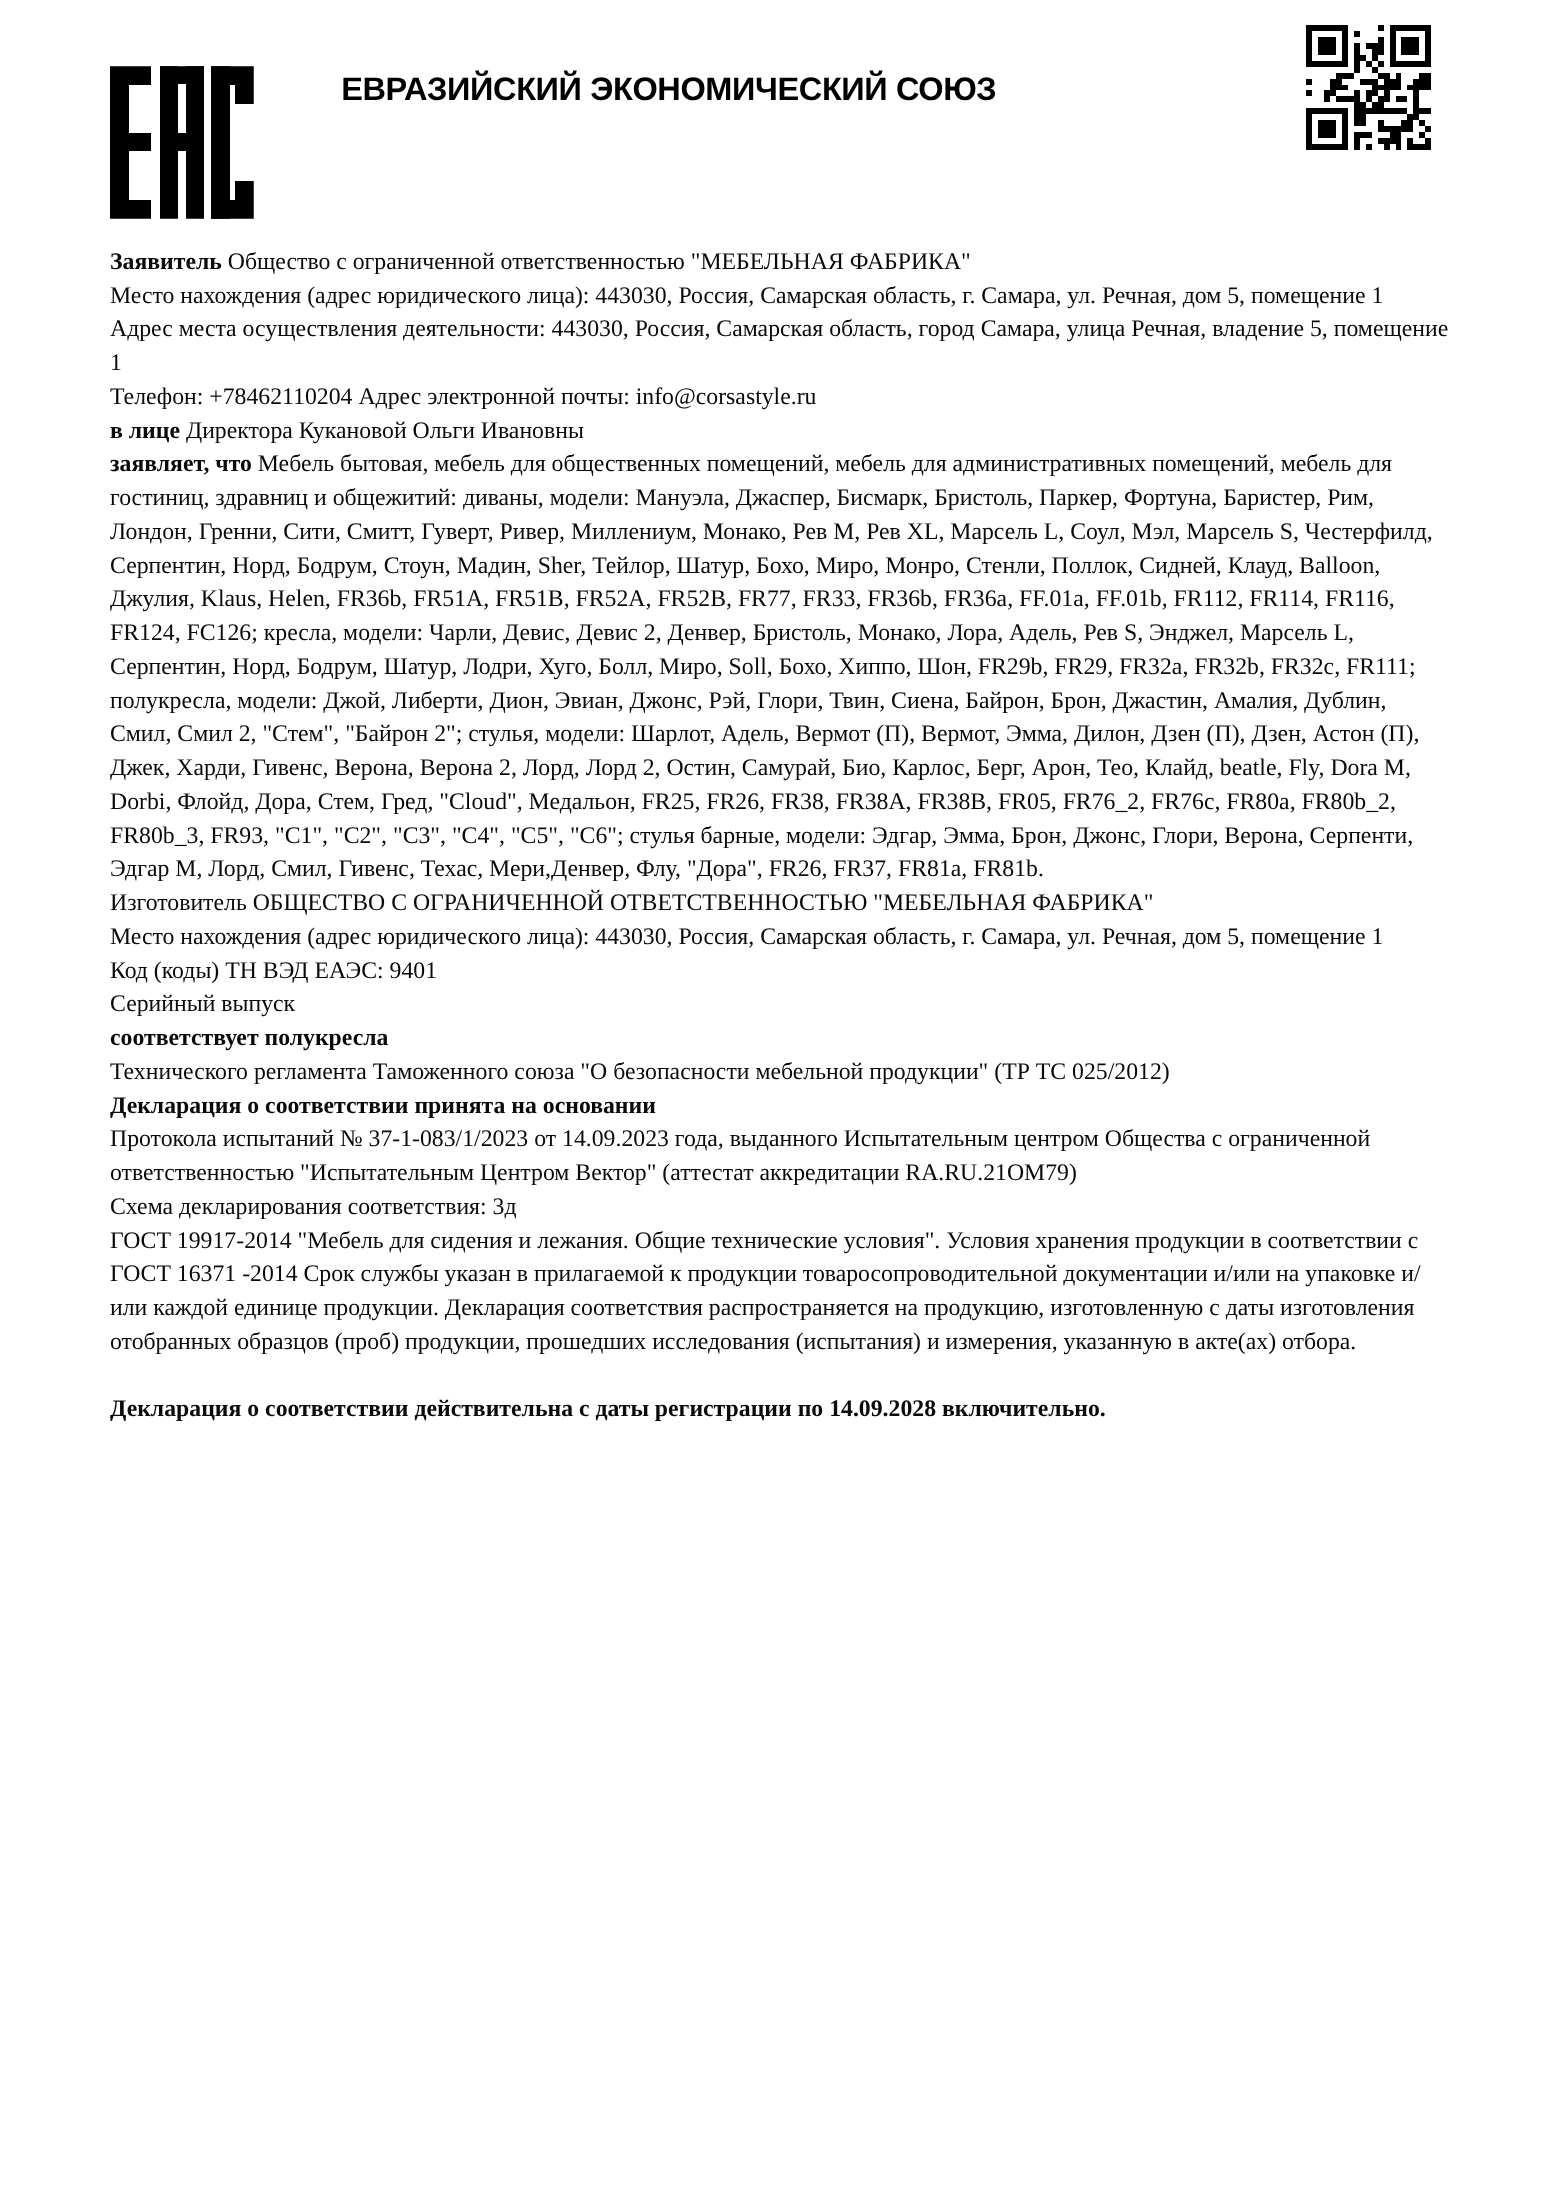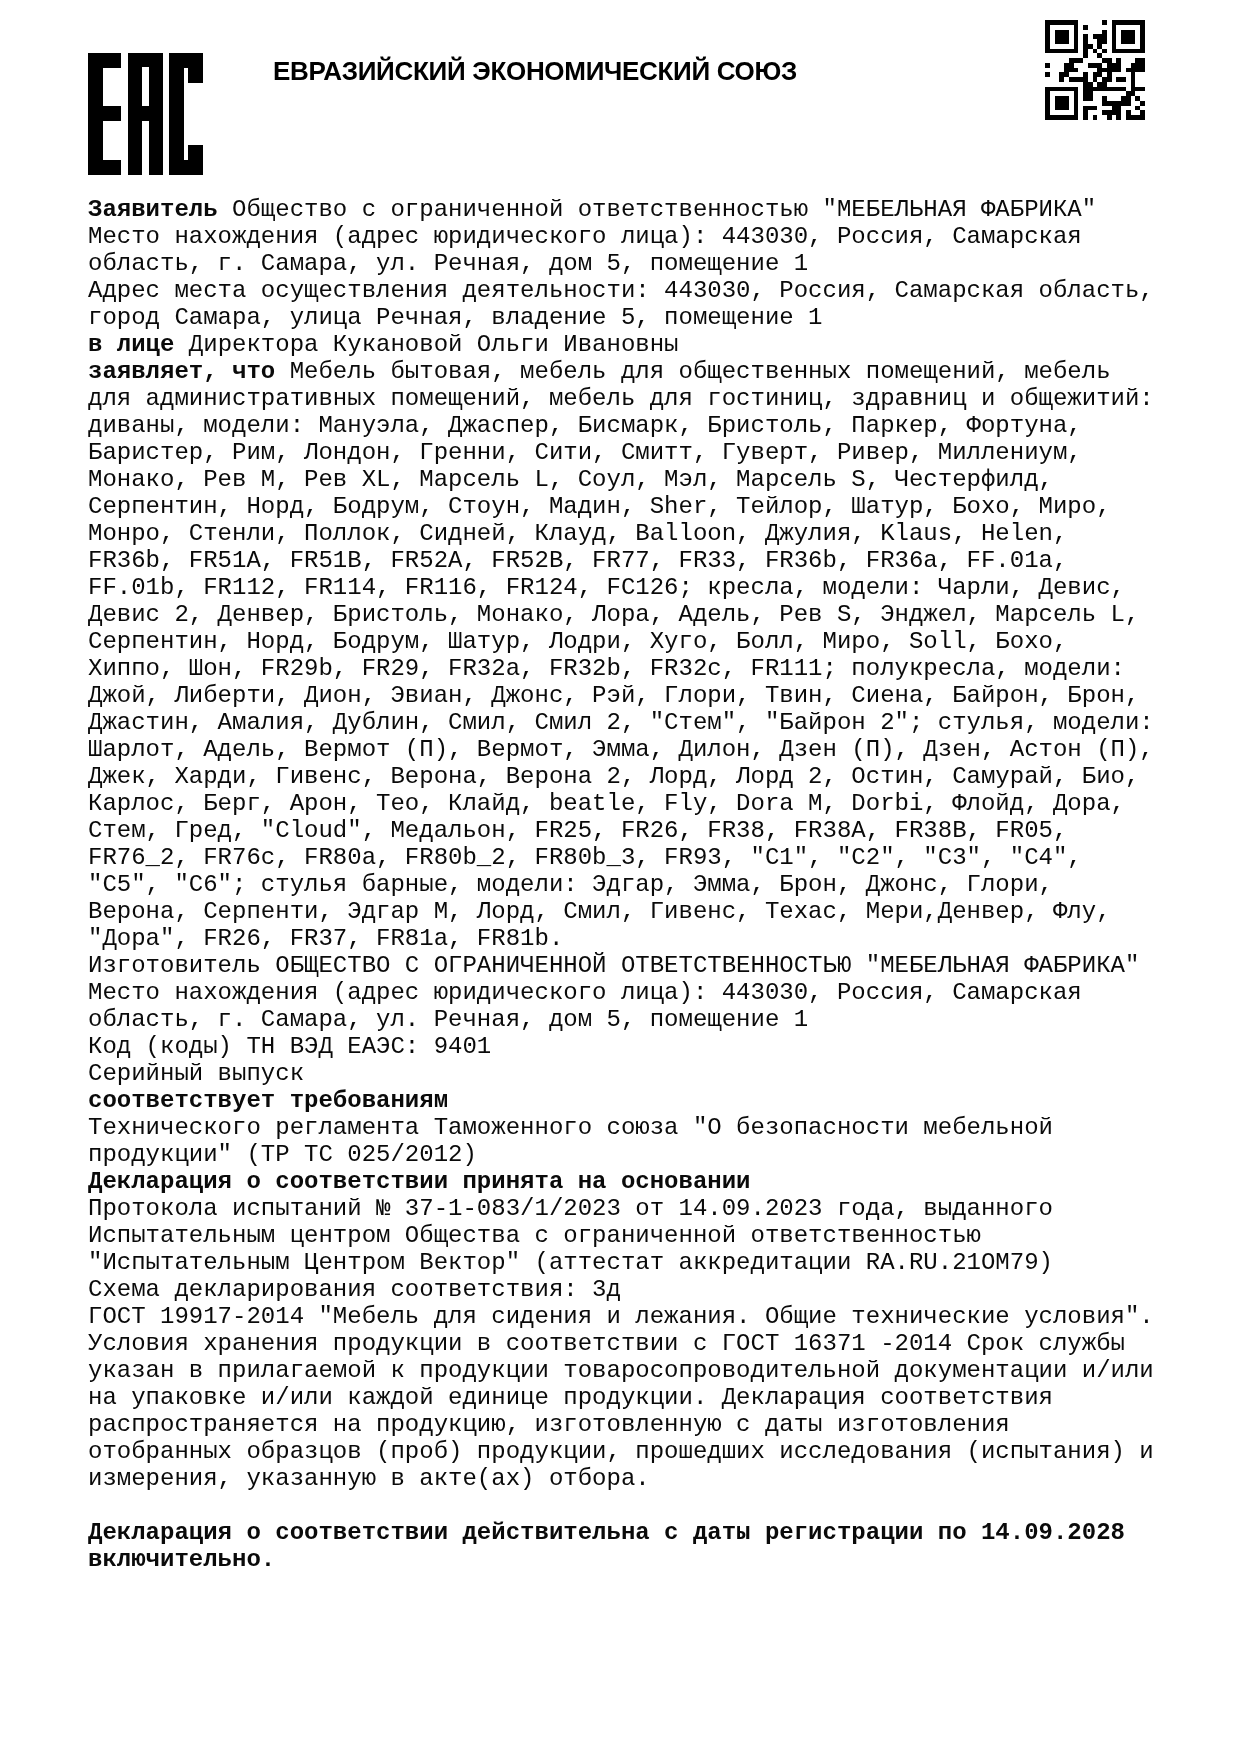--- a/index.html
+++ b/index.html
@@ -43,22 +43,22 @@
     left: 1043px;
     top: 20px;
     width: 104px;
     height: 100px;
   }
   .body-text {
     position: absolute;
     left: 88px;
     top: 196px;
     width: 1072px;
-    font-family: Liberation Mono, monospace;
-    font-size: 24px;
+    font-family: Liberation Serif, serif;
+    font-size: 19px;
     line-height: 27px;
     color: #0a0a0a;
   }
   .body-text p {
     margin: 0;
     padding: 0;
   }
   .lead {
     font-weight: bold;
   }
@@ -324,27 +324,28 @@
         <rect x="18" y="20" width="1" height="1" fill="#000"></rect>
         <rect x="19" y="20" width="1" height="1" fill="#000"></rect>
         <rect x="20" y="20" width="1" height="1" fill="#000"></rect>
       </svg>
   </div>
 
   <div class="body-text">
     <p><span class="lead">Заявитель</span><span> Общество с ограниченной ответственностью "МЕБЕЛЬНАЯ ФАБРИКА"</span></p>
     <p><span class="lead"></span><span>Место нахождения (адрес юридического лица): 443030, Россия, Самарская область, г. Самара, ул. Речная, дом 5, помещение 1</span></p>
     <p><span class="lead"></span><span>Адрес места осуществления деятельности: 443030, Россия, Самарская область, город Самара, улица Речная, владение 5, помещение 1</span></p>
+    <p><span class="lead"></span><span>Телефон: +78462110204 Адрес электронной почты: info@corsastyle.ru</span></p>
     <p><span class="lead">в лице</span><span> Директора Кукановой Ольги Ивановны</span></p>
     <p><span class="lead">заявляет, что</span><span> Мебель бытовая, мебель для общественных помещений, мебель для административных помещений, мебель для гостиниц, здравниц и общежитий: диваны, модели: Мануэла, Джаспер, Бисмарк, Бристоль, Паркер, Фортуна, Баристер, Рим, Лондон, Гренни, Сити, Смитт, Гуверт, Ривер, Миллениум, Монако, Рев М, Рев XL, Марсель L, Соул, Мэл, Марсель S, Честерфилд, Серпентин, Норд, Бодрум, Стоун, Мадин, Sher, Тейлор, Шатур, Бохо, Миро, Монро, Стенли, Поллок, Сидней, Клауд, Balloon, Джулия, Klaus, Helen, FR36b, FR51A, FR51B, FR52A, FR52B, FR77, FR33, FR36b, FR36a, FF.01a, FF.01b, FR112, FR114, FR116, FR124, FC126; кресла, модели: Чарли, Девис, Девис 2, Денвер, Бристоль, Монако, Лора, Адель, Рев S, Энджел, Марсель L, Серпентин, Норд, Бодрум, Шатур, Лодри, Хуго, Болл, Миро, Soll, Бохо, Хиппо, Шон, FR29b, FR29, FR32a, FR32b, FR32c, FR111; полукресла, модели: Джой, Либерти, Дион, Эвиан, Джонс, Рэй, Глори, Твин, Сиена, Байрон, Брон, Джастин, Амалия, Дублин, Смил, Смил 2, "Стем", "Байрон 2"; стулья, модели: Шарлот, Адель, Вермот (П), Вермот, Эмма, Дилон, Дзен (П), Дзен, Астон (П), Джек, Харди, Гивенс, Верона, Верона 2, Лорд, Лорд 2, Остин, Самурай, Био, Карлос, Берг, Арон, Тео, Клайд, beatle, Fly, Dora M, Dorbi, Флойд, Дора, Стем, Гред, "Cloud", Медальон, FR25, FR26, FR38, FR38A, FR38B, FR05, FR76_2, FR76c, FR80a, FR80b_2, FR80b_3, FR93, "C1", "C2", "C3", "C4", "C5", "C6"; стулья барные, модели: Эдгар, Эмма, Брон, Джонс, Глори, Верона, Серпенти, Эдгар М, Лорд, Смил, Гивенс, Техас, Мери,Денвер, Флу, "Дора", FR26, FR37, FR81a, FR81b.</span></p>
     <p><span class="lead"></span><span>Изготовитель ОБЩЕСТВО С ОГРАНИЧЕННОЙ ОТВЕТСТВЕННОСТЬЮ "МЕБЕЛЬНАЯ ФАБРИКА"</span></p>
     <p><span class="lead"></span><span>Место нахождения (адрес юридического лица): 443030, Россия, Самарская область, г. Самара, ул. Речная, дом 5, помещение 1</span></p>
     <p><span class="lead"></span><span>Код (коды) ТН ВЭД ЕАЭС: 9401</span></p>
     <p><span class="lead"></span><span>Серийный выпуск</span></p>
-    <p><span class="lead">соответствует требованиям</span><span></span></p>
+    <p><span class="lead">соответствует полукресла</span><span></span></p>
     <p><span class="lead"></span><span>Технического регламента Таможенного союза "О безопасности мебельной продукции" (ТР ТС 025/2012)</span></p>
     <p><span class="lead">Декларация о соответствии принята на основании</span><span></span></p>
     <p><span class="lead"></span><span>Протокола испытаний № 37-1-083/1/2023 от 14.09.2023 года, выданного Испытательным центром Общества с ограниченной ответственностью "Испытательным Центром Вектор" (аттестат аккредитации RA.RU.21OM79)</span></p>
     <p><span class="lead"></span><span>Схема декларирования соответствия: 3д</span></p>
     <p><span class="lead"></span><span>ГОСТ 19917-2014 "Мебель для сидения и лежания. Общие технические условия". Условия хранения продукции в соответствии с ГОСТ 16371 -2014 Срок службы указан в прилагаемой к продукции товаросопроводительной документации и/или на упаковке и/или каждой единице продукции. Декларация соответствия распространяется на продукцию,  изготовленную с даты изготовления отобранных образцов (проб) продукции, прошедших исследования (испытания) и измерения, указанную в акте(ах) отбора.</span></p>
     <p class="validity">Декларация о соответствии действительна с даты регистрации по 14.09.2028 включительно.</p>
   </div>
 
 </div>
 

